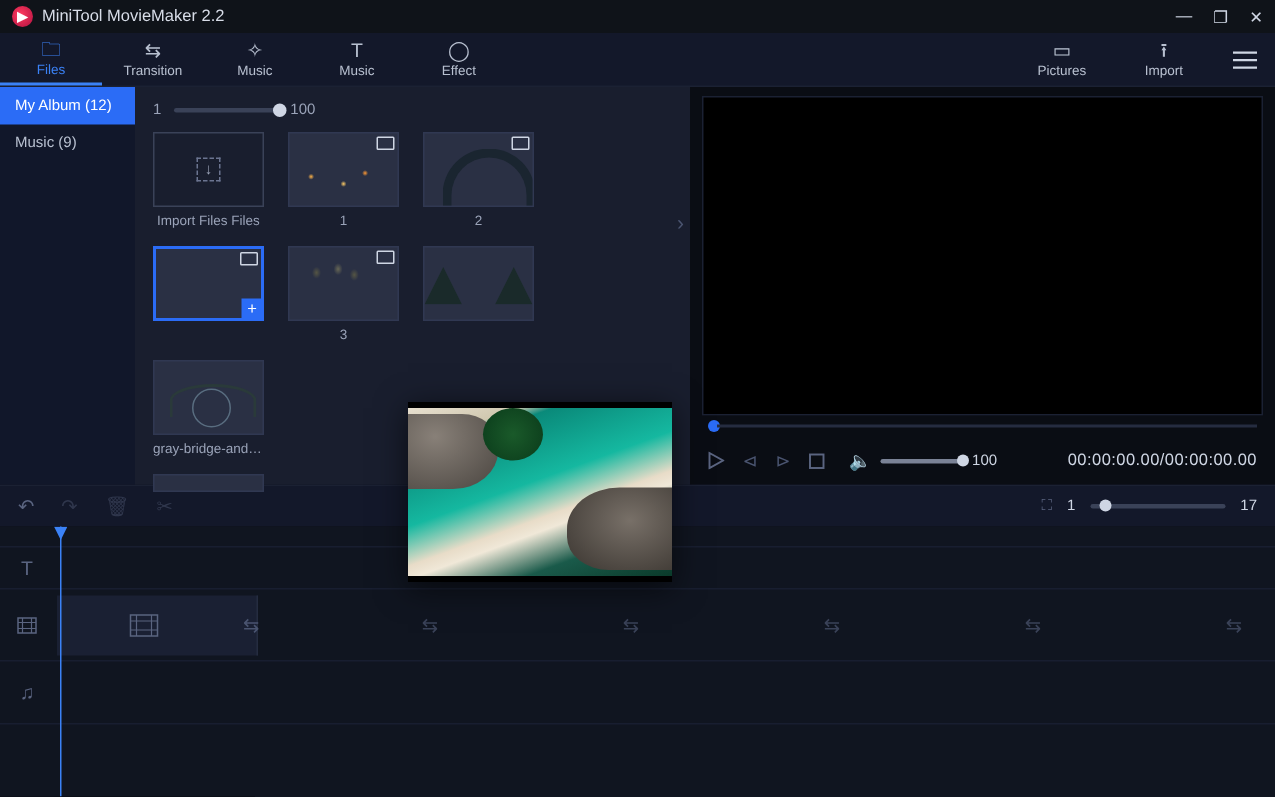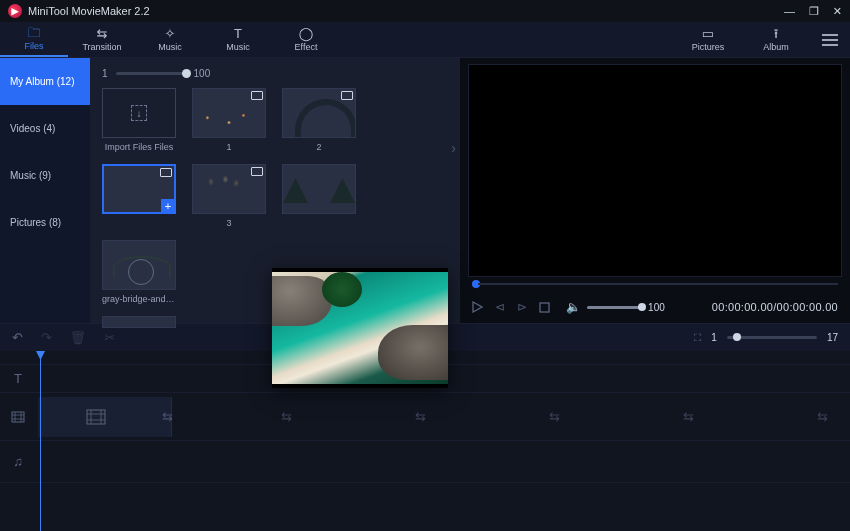--- a/index.html
+++ b/index.html
@@ -18,21 +18,21 @@
 .toolbar .tool.active { color: #3b82f6; border-bottom: 2px solid #3b82f6; }
 .toolbar .tool .ico { font-size: 13px; line-height: 1; }
 .toolbar .spacer { flex: 1; }
 .toolbar .hamburger { width: 40px; display: flex; align-items: center; justify-content: center; color: #cfd6e4; cursor: pointer; }
 
 
 .main { display: flex; height: 265px; }
 
 
 .sidebar { width: 90px; background: #11172a; display: flex; flex-direction: column; }
-.sidebar .item { padding: 18px 10px; font-size: 10px; color: #b8c0d0; cursor: pointer; }
+.sidebar .item { padding: 7px 10px; font-size: 10px; color: #b8c0d0; cursor: pointer; }
 .sidebar .item.active { background: #2b6cf6; color: #fff; }
 
 
 .media-area { flex: 1; background: #191e2e; position: relative; padding: 6px 12px 0 12px; }
 .zoom-row { display: flex; align-items: center; gap: 8px; font-size: 10px; color: #9aa3b8; height: 18px; }
 .zoom-row .track { position: relative; width: 70px; height: 3px; background: #3a4258; border-radius: 2px; }
 .zoom-row .track .knob { position: absolute; right: -5px; top: -3px; width: 9px; height: 9px; border-radius: 50%; background: #cfd6e4; }
 .grid { display: flex; flex-wrap: wrap; gap: 12px 16px; margin-top: 6px; width: 270px; }
 .thumb { width: 74px; display: flex; flex-direction: column; align-items: center; gap: 4px; }
 .thumb .box { width: 74px; height: 50px; background: #2a3044; border: 1px solid #303852; position: relative; overflow: hidden; }
@@ -145,47 +145,39 @@
     <span class="ico">◯</span>
     <span>Effect</span>
   </div>
   <div class="spacer"></div>
   <div class="tool">
     <span class="ico">▭</span>
     <span>Pictures</span>
   </div>
   <div class="tool">
     <span class="ico">⭱</span>
-    <span>Album</span>
+    <span>Import</span>
   </div>
   <div class="hamburger">
     <svg width="16" height="12" viewBox="0 0 16 12">
         <path d="M0 1h16M0 6h16M0 11h16" stroke="#cfd6e4" stroke-width="1.5"></path>
       </svg>
   </div>
 </div>
 
 <div class="main">
 
   <div class="sidebar">
     <div class="item active">
       <span>My Album</span>
       <span>(12)</span>
     </div>
     <div class="item">
-      <span>Videos</span>
-      <span>(4)</span>
-    </div>
-    <div class="item">
       <span>Music</span>
       <span>(9)</span>
-    </div>
-    <div class="item">
-      <span>Pictures</span>
-      <span>(8)</span>
     </div>
   </div>
 
   <span class="midchev left">‹</span>
 
   <div class="media-area">
     <div class="zoom-row">
       <span>1</span>
       <div class="track">
           <div class="knob"></div>

